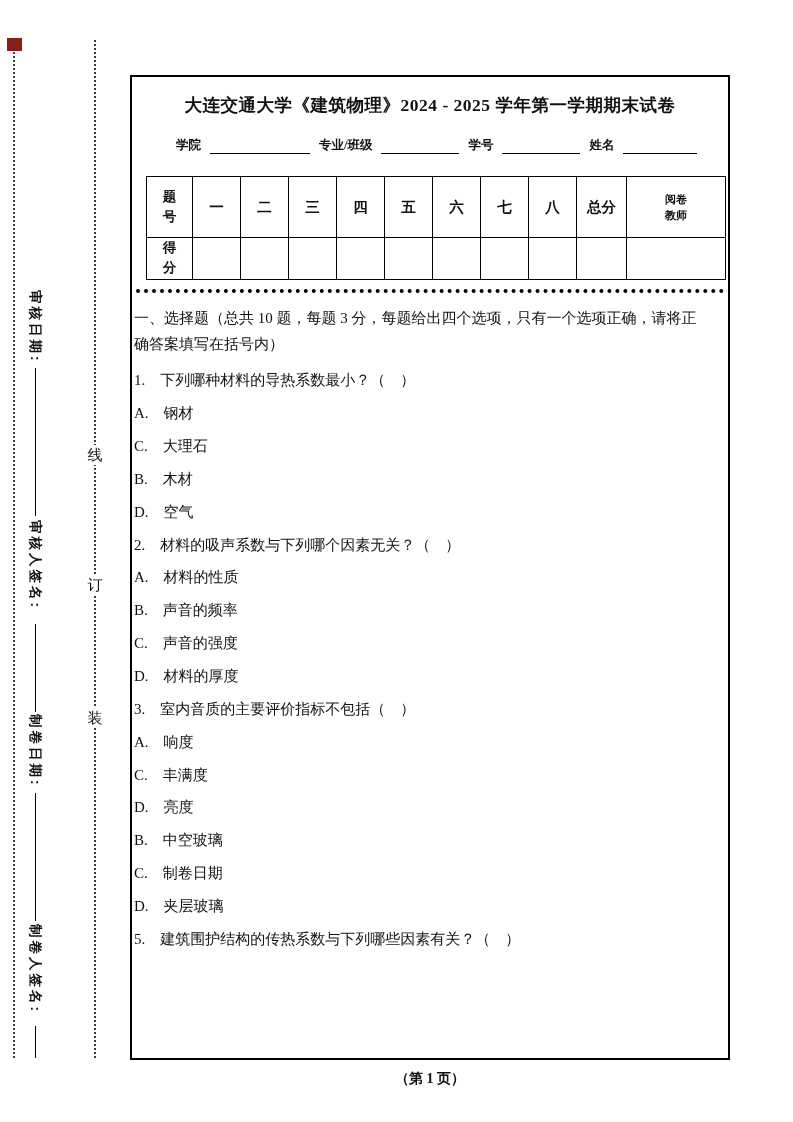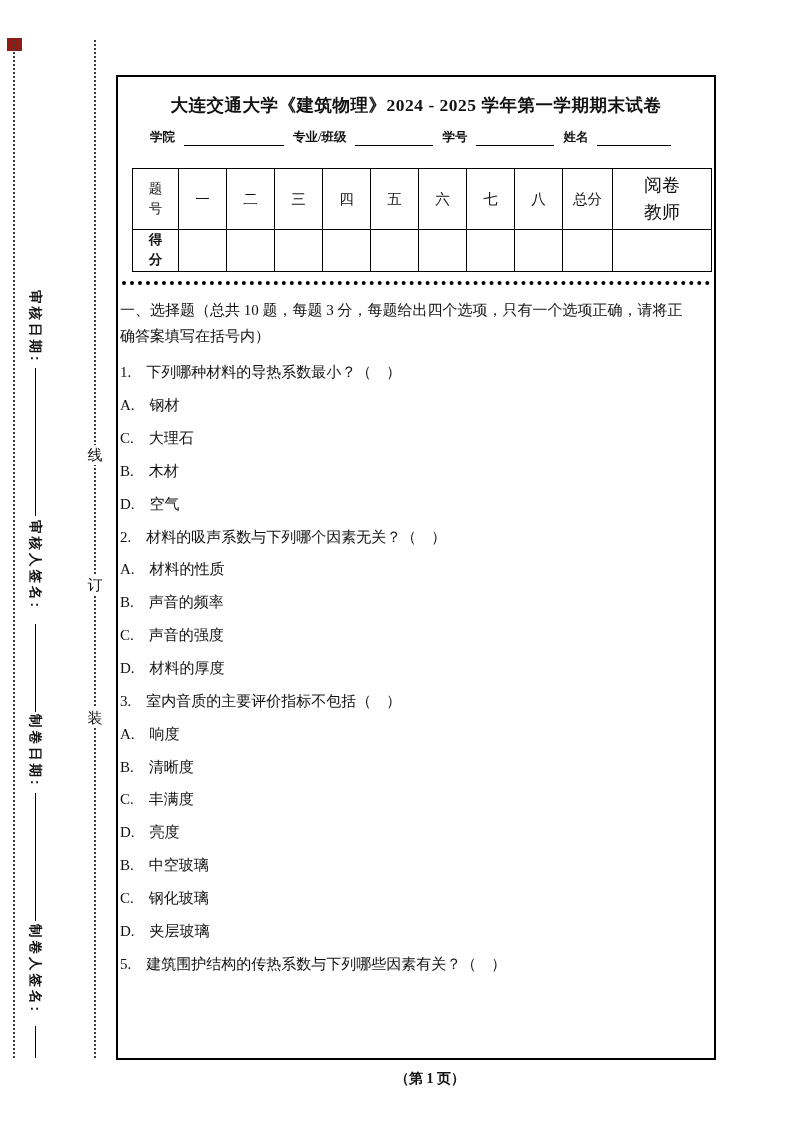--- a/index.html
+++ b/index.html
@@ -16,43 +16,43 @@
     writing-mode:vertical-rl;text-orientation:sideways;
     font-family:"Liberation Sans","DejaVu Sans",sans-serif;
     font-weight:bold;font-size:13.5px;letter-spacing:3px;white-space:nowrap;
   }
   .bind-char{
     position:absolute;left:86px;width:18px;text-align:center;
     background:#fff;font-size:15px;line-height:20px;
   }
   
   .exam-box{
-    position:absolute;left:116px;top:75px;width:600px;height:985px;
+    position:absolute;left:130px;top:75px;width:600px;height:985px;
     border:2px solid #000;box-sizing:border-box;
   }
   .exam-title{
     margin-top:16px;text-align:center;font-weight:bold;font-size:17.5px;
     letter-spacing:0.5px;white-space:nowrap;
   }
   .info-line{
-    margin-top:12px;padding-left:32px;display:flex;gap:9px;align-items:flex-end;
+    margin-top:20px;padding-left:44px;display:flex;gap:9px;align-items:flex-end;
     font-size:12.5px;font-weight:600;
   }
   .blank{display:inline-block;border-bottom:1.2px solid #000;height:13px;}
   .b-college{width:100px;} .b-class{width:78px;} .b-stuid{width:78px;} .b-name{width:74px;}
   table.score{
     border-collapse:collapse;table-layout:fixed;margin:22px 0 0 14px;width:580px;
   }
   table.score td{
     border:1.5px solid #000;text-align:center;vertical-align:middle;
     font-size:14.5px;padding:0;
   }
-  tr.r1{height:61px;} tr.r2{height:41px;font-weight:bold;}
+  tr.r1{height:61px;font-weight:bold;} tr.r2{height:41px;font-weight:bold;}
   .wrap2{display:inline-block;width:1.15em;line-height:1.5;font-size:13.5px;}
-  .wrap4{display:inline-block;width:2.3em;line-height:1.5;font-size:18px;}
+  .wrap4{display:inline-block;width:2.3em;line-height:1.5;font-size:11px;}
   .dots{margin:9px auto 0;width:calc(100% - 8px);height:0;border-top:4.5px dotted #000;}
   .content{padding:12px 24px 0 2px;font-size:15px;}
   .intro{line-height:26px;margin:0 0 8px 0;white-space:pre-wrap;}
   .line{height:32.85px;display:flex;align-items:center;white-space:pre-wrap;}
   .page-footer{
     position:absolute;left:130px;top:1070px;width:600px;text-align:center;
     font-weight:bold;font-size:14px;font-family:Liberation Serif, serif;
   }
 </style>
 </head>
@@ -148,26 +148,25 @@
       <div class="line">D.　空气</div>
 
       <div class="line">2.　材料的吸声系数与下列哪个因素无关？（　）</div>
       <div class="line">A.　材料的性质</div>
       <div class="line">B.　声音的频率</div>
       <div class="line">C.　声音的强度</div>
       <div class="line">D.　材料的厚度</div>
 
       <div class="line">3.　室内音质的主要评价指标不包括（　）</div>
       <div class="line">A.　响度</div>
-      <div class="line">B.　清晰度</div>
       <div class="line">C.　丰满度</div>
       <div class="line">D.　亮度</div>
 
       <div class="line">B.　中空玻璃</div>
-      <div class="line">C.　钢化玻璃</div>
+      <div class="line">C.　制卷日期</div>
       <div class="line">D.　夹层玻璃</div>
 
       <div class="line">5.　建筑围护结构的传热系数与下列哪些因素有关？（　）</div>
     </div>
   </div>
 
   <div class="page-footer">（第 1 页）</div>
 
 </div>
 

